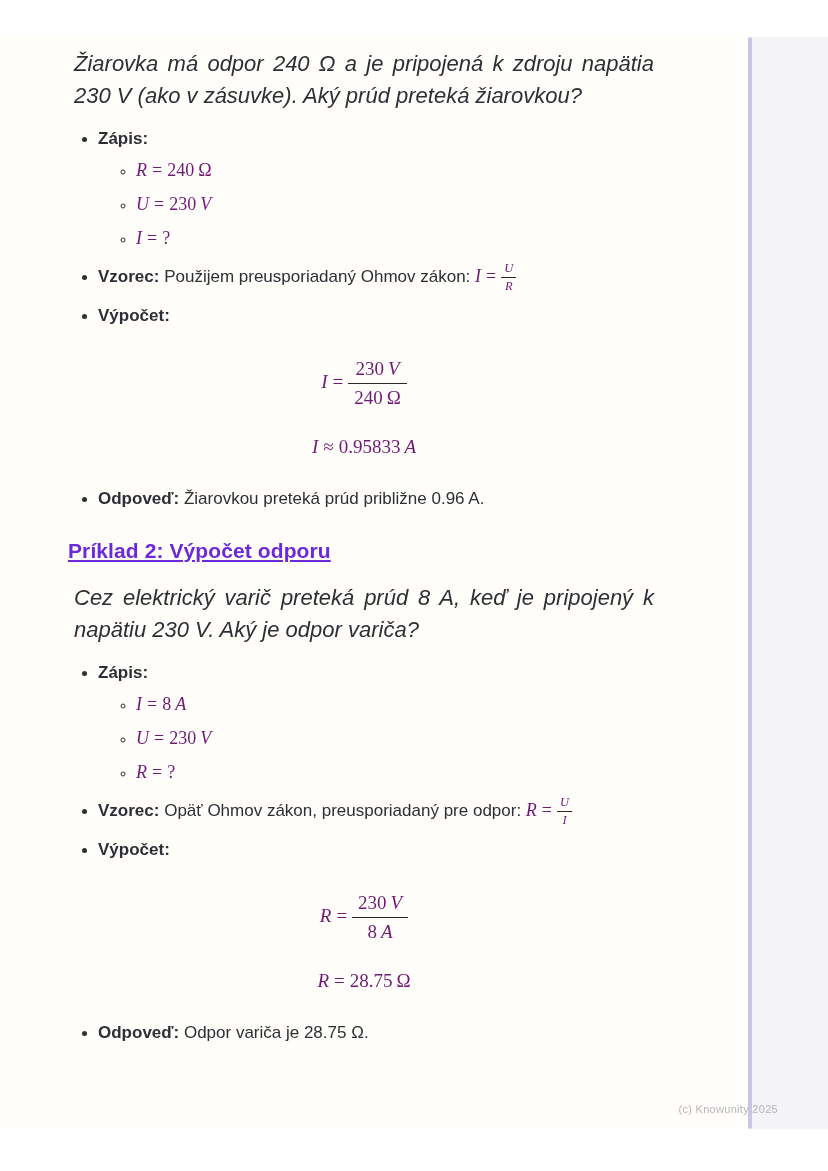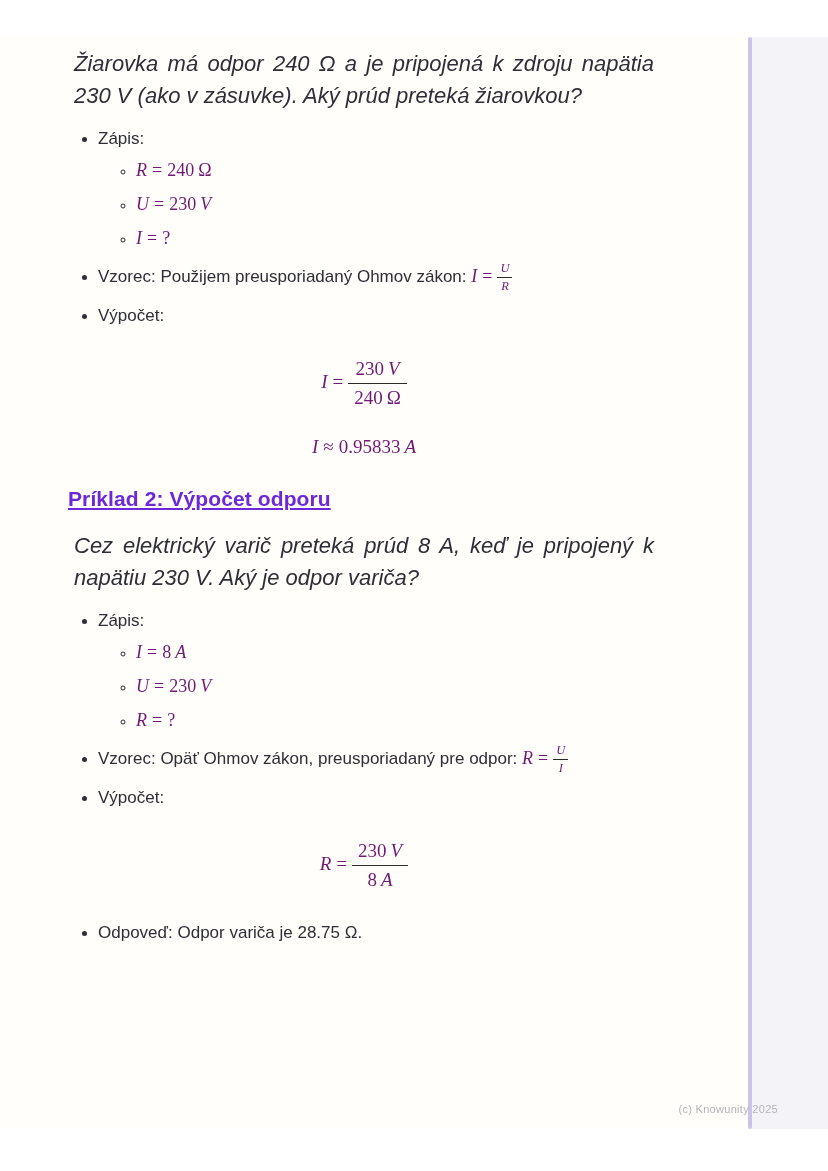--- a/index.html
+++ b/index.html
@@ -26,21 +26,21 @@
     margin:26px 0 0 0; font-size:21px; line-height:30px; font-weight:700;
     color:#6d28d9; letter-spacing:0.1px;text-decoration:underline;
   }
   ul.l1 { margin:16px 0 0 0; padding:0 0 0 30px; list-style:disc; }
   ul.l1 > li { font-size:17px; line-height:22px; margin-bottom:13px; }
   ul.l1 > li::marker { color:#2e2e36; font-size:15px; }
   ul.l1.answer { margin-top:30px; }
   ul.l2 { margin:10px 0 0 0; padding:0 0 0 38px; list-style:circle; }
   ul.l2 > li { margin-bottom:13px; line-height:21px; }
   ul.l2 > li::marker { color:#2e2e36; font-size:13px; }
-  .b { font-weight:400; }
+  .b { font-weight:700; }
   .math { font-family:"Liberation Serif", serif; color:#701a75; font-size:18px; }
   .mi { font-style:italic; }
   .mrel { padding:0 5px; }
   .munit { margin-left:4px; }
   .eq { text-align:center; margin:30px 0 0 0; }
   .eq.result { margin-top:26px; }
   .eq .math { font-size:19px; }
   .frac { display:inline-block; vertical-align:middle; text-align:center; }
   .frac .top { display:block; padding:1px 6px 3px;text-align:center; }
   .frac .bot { display:block; border-top:1.4px solid #2a2a2a; padding:3px 6px 1px; }
@@ -82,20 +82,26 @@
   </ul>
 
   <div class="eq">
     <span class="math"><span class="mi">I</span><span class="mrel">=</span><span class="frac"><span class="top"><span>230</span><span class="munit mi">V</span></span><span class="bot"><span>240</span><span class="munit">Ω</span></span></span></span>
   </div>
 
   <div class="eq result">
     <span class="math"><span class="mi">I</span><span class="mrel">≈</span><span>0.95833</span><span class="munit mi">A</span></span>
   </div>
 
+  <ul class="l1 answer">
+    <li>
+      <span class="b">Odpoveď:</span>
+      <span>Žiarovkou preteká prúd približne 0.96 A.</span>
+    </li>
+  </ul>
 
   <h2 class="example-heading">Príklad 2: Výpočet odporu</h2>
 
   <p class="para second">Cez elektrický varič preteká prúd 8 A, keď je pripojený k napätiu 230 V. Aký je odpor variča?</p>
 
   <ul class="l1">
     <li>
       <span class="b">Zápis:</span>
       <ul class="l2">
         <li>
@@ -116,20 +122,23 @@
     </li>
     <li>
       <span class="b">Výpočet:</span>
     </li>
   </ul>
 
   <div class="eq">
     <span class="math"><span class="mi">R</span><span class="mrel">=</span><span class="frac"><span class="top"><span>230</span><span class="munit mi">V</span></span><span class="bot"><span>8</span><span class="munit mi">A</span></span></span></span>
   </div>
 
+  <div class="eq result">
+    <span class="math"><span class="mi">R</span><span class="mrel">=</span><span>28.75</span><span class="munit">Ω</span></span>
+  </div>
 
   <ul class="l1 answer">
     <li>
       <span class="b">Odpoveď:</span>
       <span>Odpor variča je 28.75 Ω.</span>
     </li>
   </ul>
 
 
 </div>

